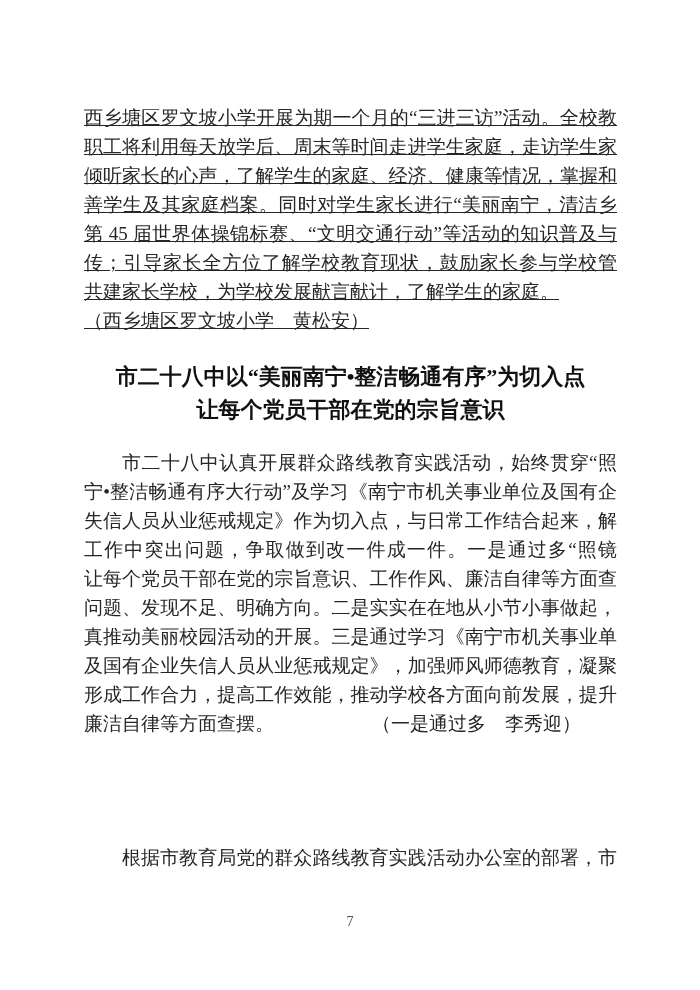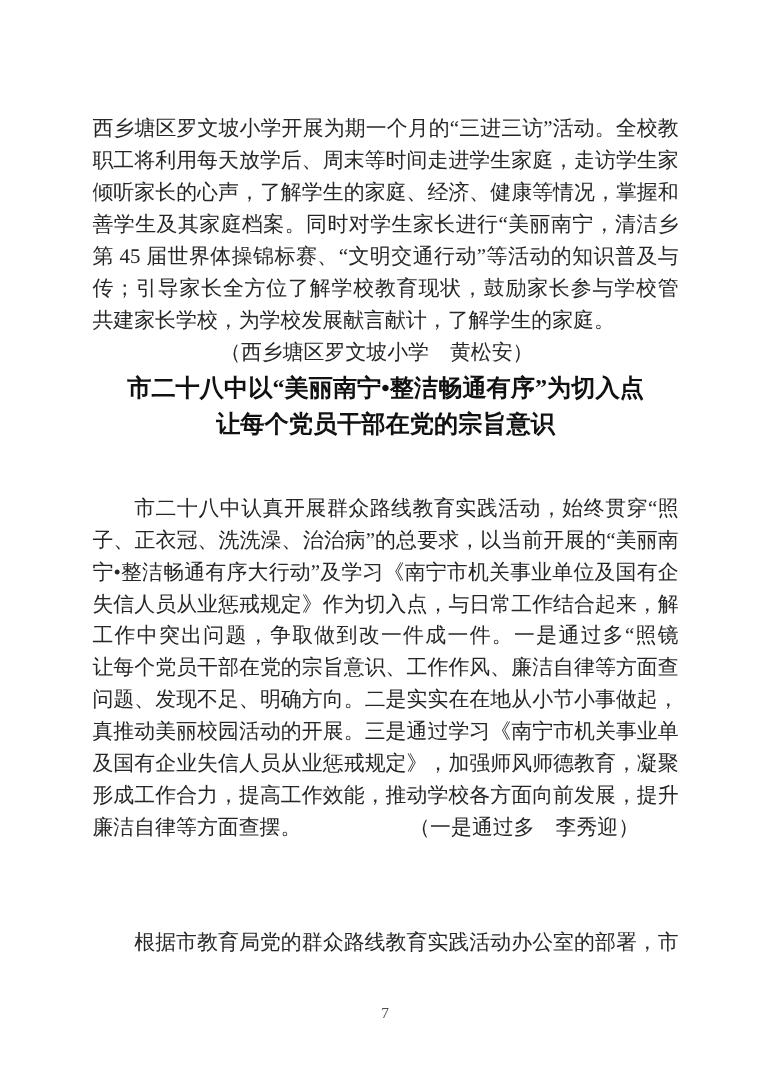--- a/index.html
+++ b/index.html
@@ -24,21 +24,21 @@
     height: 29px;
     overflow: hidden;
     letter-spacing: 0;
   }
   .fill {
     text-align: justify;
     text-align-last: justify;
   }
   .indent { text-indent: 38px; }
   .sig-right {
-    text-align: center;
+    text-align: left;
     padding-right: 16px;
     box-sizing: border-box;
   }
   .line-split {
     display: flex;
     justify-content: space-between;
     padding-right: 36px;
     box-sizing: border-box;
   }
   .title-block {
@@ -64,39 +64,38 @@
     font-size: 14px;
     line-height: 18px;
     color: #4a4a4a;
   }
 </style>
 </head>
 <body>
 
 <div class="page">
 
-  <section class="col" style="top:103px;">
+  <section class="col" style="top:103px;text-decoration:underline;">
     <div class="line fill">西乡塘区罗文坡小学开展为期一个月的“三进三访”活动。全校教</div>
     <div class="line fill">职工将利用每天放学后、周末等时间走进学生家庭，走访学生家长，</div>
     <div class="line fill">倾听家长的心声，了解学生的家庭、经济、健康等情况，掌握和完</div>
     <div class="line fill">善学生及其家庭档案。同时对学生家长进行“美丽南宁，清洁乡村”、</div>
     <div class="line fill">第 45 届世界体操锦标赛、“文明交通行动”等活动的知识普及与宣</div>
     <div class="line fill">传；引导家长全方位了解学校教育现状，鼓励家长参与学校管理，</div>
     <div class="line">共建家长学校，为学校发展献言献计，了解学生的家庭。</div>
     <div class="line sig-right">（西乡塘区罗文坡小学　黄松安）</div>
   </section>
 
-  <header class="title-block" style="top:336px;">
+  <header class="title-block" style="top:360px;">
     <div class="title-line">市二十八中以“美丽南宁•整洁畅通有序”为切入点</div>
     <div class="title-line">让每个党员干部在党的宗旨意识</div>
   </header>
 
   <section class="col" style="top:448px;">
     <div class="line fill indent">市二十八中认真开展群众路线教育实践活动，始终贯穿“照镜</div>
-    <div class="line fill">子、正衣冠、洗洗澡、治治病”的总要求，以当前开展的“美丽南</div>
     <div class="line fill">宁•整洁畅通有序大行动”及学习《南宁市机关事业单位及国有企业</div>
     <div class="line fill">失信人员从业惩戒规定》作为切入点，与日常工作结合起来，解决</div>
     <div class="line fill">工作中突出问题，争取做到改一件成一件。一是通过多“照镜子”，</div>
     <div class="line fill">让每个党员干部在党的宗旨意识、工作作风、廉洁自律等方面查摆</div>
     <div class="line fill">问题、发现不足、明确方向。二是实实在在地从小节小事做起，认</div>
     <div class="line fill">真推动美丽校园活动的开展。三是通过学习《南宁市机关事业单位</div>
     <div class="line fill">及国有企业失信人员从业惩戒规定》，加强师风师德教育，凝聚人心，</div>
     <div class="line fill">形成工作合力，提高工作效能，推动学校各方面向前发展，提升学</div>
     <div class="line line-split">
       <span>廉洁自律等方面查摆。</span>

